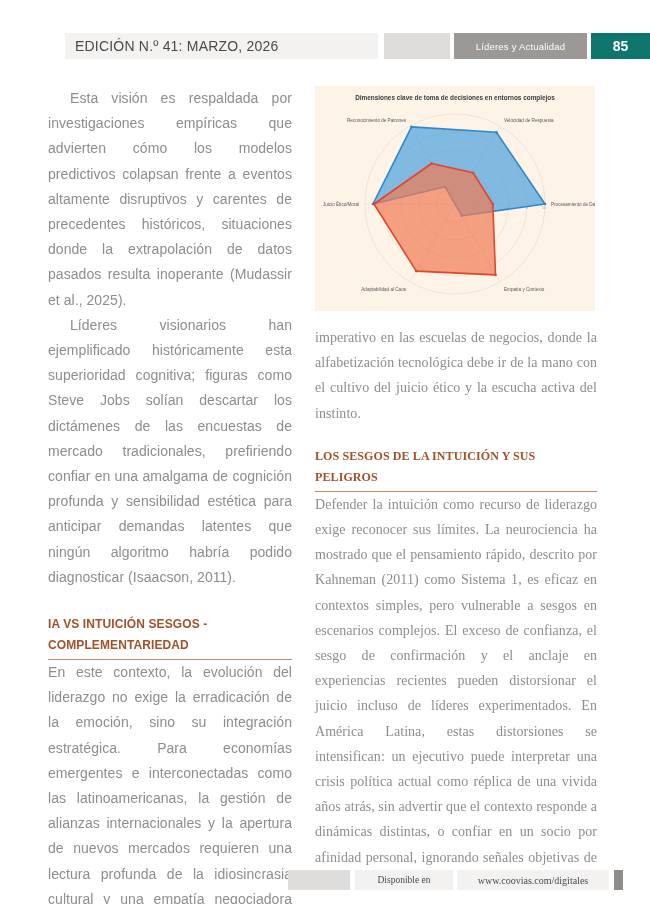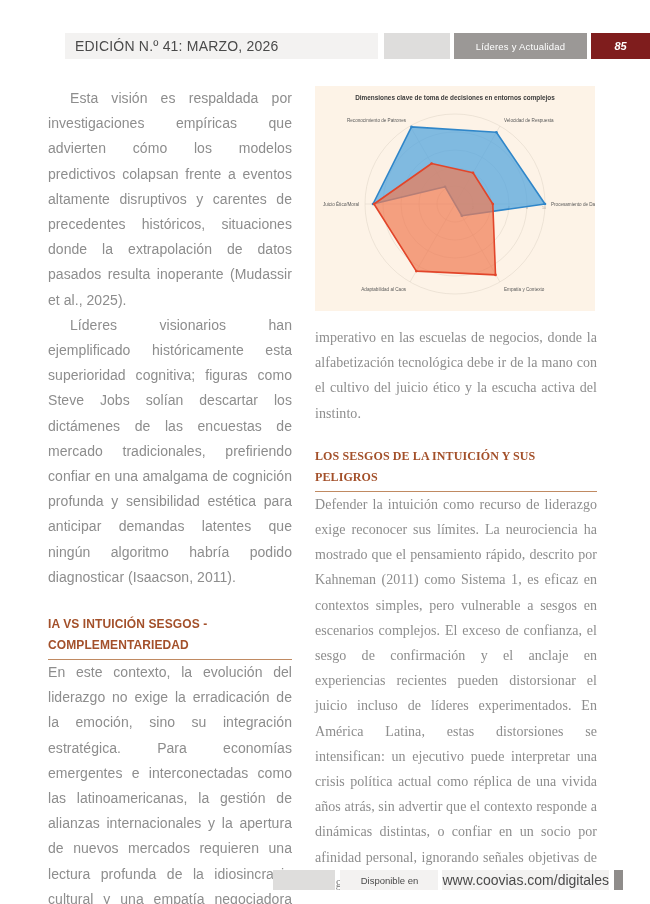--- a/index.html
+++ b/index.html
@@ -48,28 +48,27 @@
     color: #ffffff;
     display: flex;
     align-items: center;
     justify-content: center;
     font-size: 9.5px;
     letter-spacing: 0.2px;
   }
   .hdr-gap3 { flex: 0 0 4px; }
   .hdr-pageno {
     flex: 1 1 auto;
-    background: #7f1d1d;
+    background: #0f766e;
     color: #ffffff;
     display: flex;
     align-items: center;
     justify-content: center;
-    font-size: 11px;
+    font-size: 14px;
     font-weight: bold;
-    font-style: italic;
   }
 
   
   .col-left {
     position: absolute;
     left: 48px; top: 86px;
     width: 244px;
   }
   .col-right {
     position: absolute;
@@ -117,20 +116,21 @@
 
   
   .page-footer {
     position: absolute;
     left: 0; bottom: 14px;
     width: 650px;
     height: 20px;
     display: flex;
     align-items: stretch;
     justify-content: flex-end;
+    font-family: Liberation Serif, serif;
   }
   .ftr-block-grey {
     flex: 0 0 62px;
     background: #dedddc;
   }
   .ftr-gap { flex: 0 0 5px; }
   .ftr-avail {
     flex: 0 0 98px;
     background: #f3f2f1;
     display: flex;
@@ -139,21 +139,21 @@
     font-size: 9.5px;
     color: #4a4a4a;
   }
   .ftr-gap2 { flex: 0 0 4px; }
   .ftr-url {
     flex: 0 0 152px;
     background: #f3f2f1;
     display: flex;
     align-items: center;
     justify-content: center;
-    font-size: 14px;
+    font-size: 10px;
     color: #4a4a4a;
   }
   .ftr-gap3 { flex: 0 0 5px; }
   .ftr-end {
     flex: 0 0 9px;
     background: #8f8c8a;
   }
   .ftr-right-pad { flex: 0 0 27px; }
 
   .chart-title { font-size: 6.4px; font-weight: bold; fill: #3a3a3a; }

